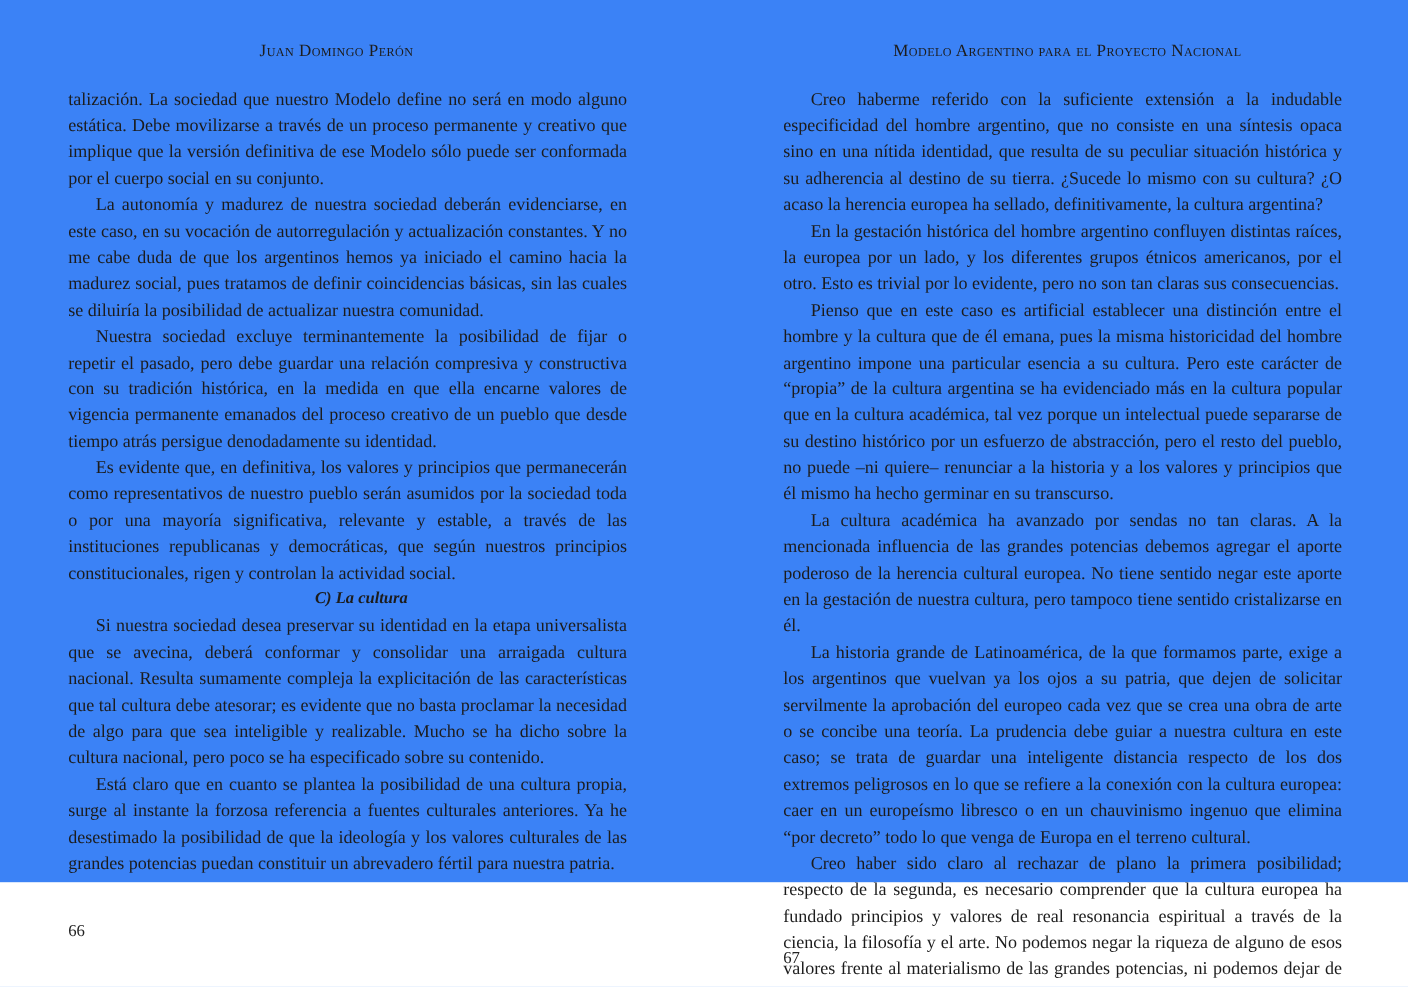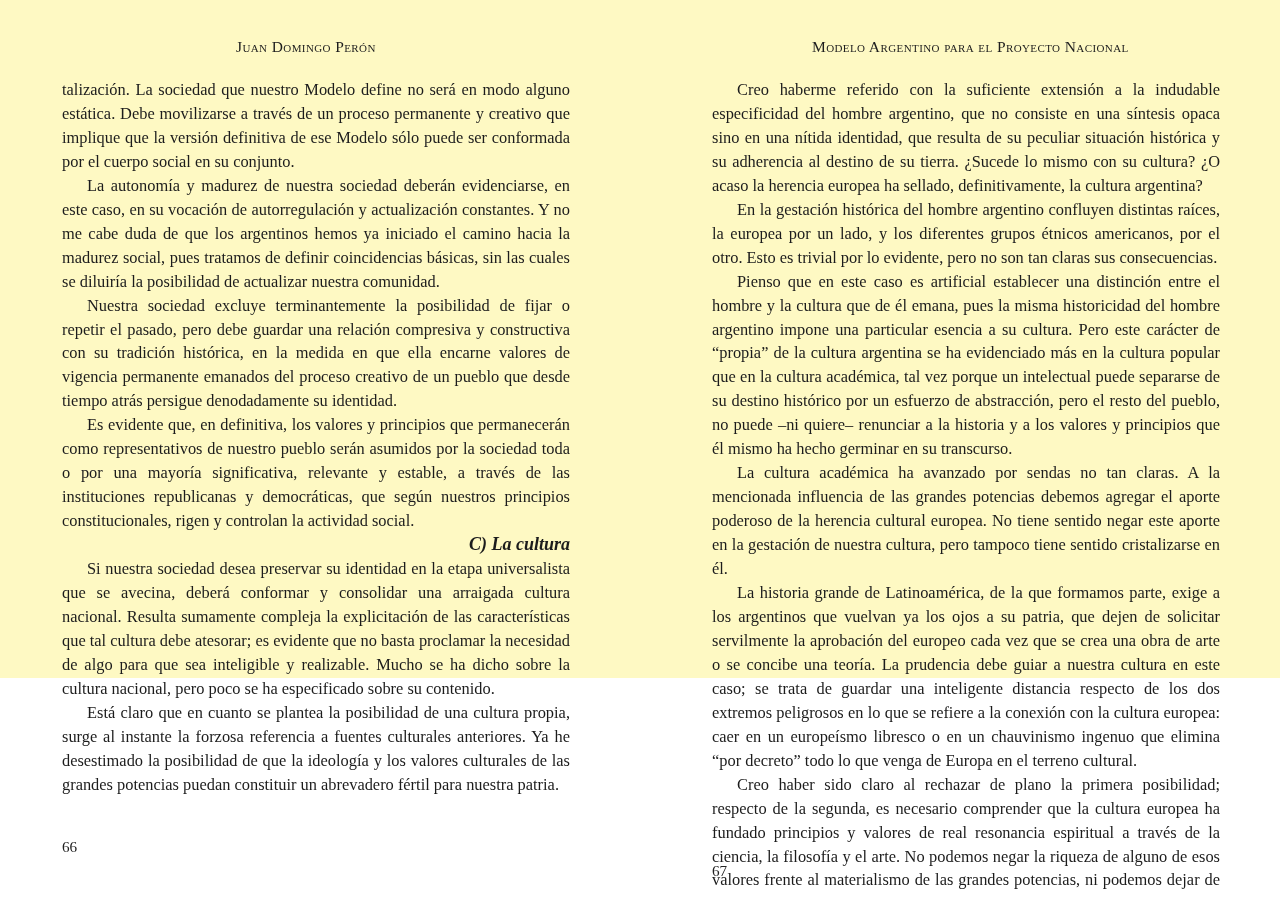--- a/index.html
+++ b/index.html
@@ -11,22 +11,22 @@
     width: 1280px;
     height: 897px;
     font-family: "Liberation Serif", "DejaVu Serif", serif;
     color: #1a1a1a;
     overflow: hidden;
   }
 
   .page-spread {
     position: relative;
     width: 1280px;
-    height: 678px;
-    background: #fef9c3;
+    height: 802px;
+    background: #3b82f6;
     text-decoration: underline;
   }
 
   
   .running-head {
     position: absolute;
     top: 38px;
     font-size: 15.5px;
     font-variant: small-caps;
     letter-spacing: 0.4px;
@@ -61,25 +61,25 @@
   .col-body p {
     margin: 0;
     text-indent: 25px;
   }
   .col-body p.no-indent {
     text-indent: 0;
   }
 
   .section-heading {
     margin: 0;
-    font-size: 18px;
+    font-size: 15px;
     line-height: 23.95px;
     font-weight: bold;
     font-style: italic;
-    text-align: right;
+    text-align: center;
     text-indent: 0;
   }
 
   
   .folio {
     position: absolute;
     top: 838px;
     width: 508px;
     font-size: 15.2px;
     color: #222222;

